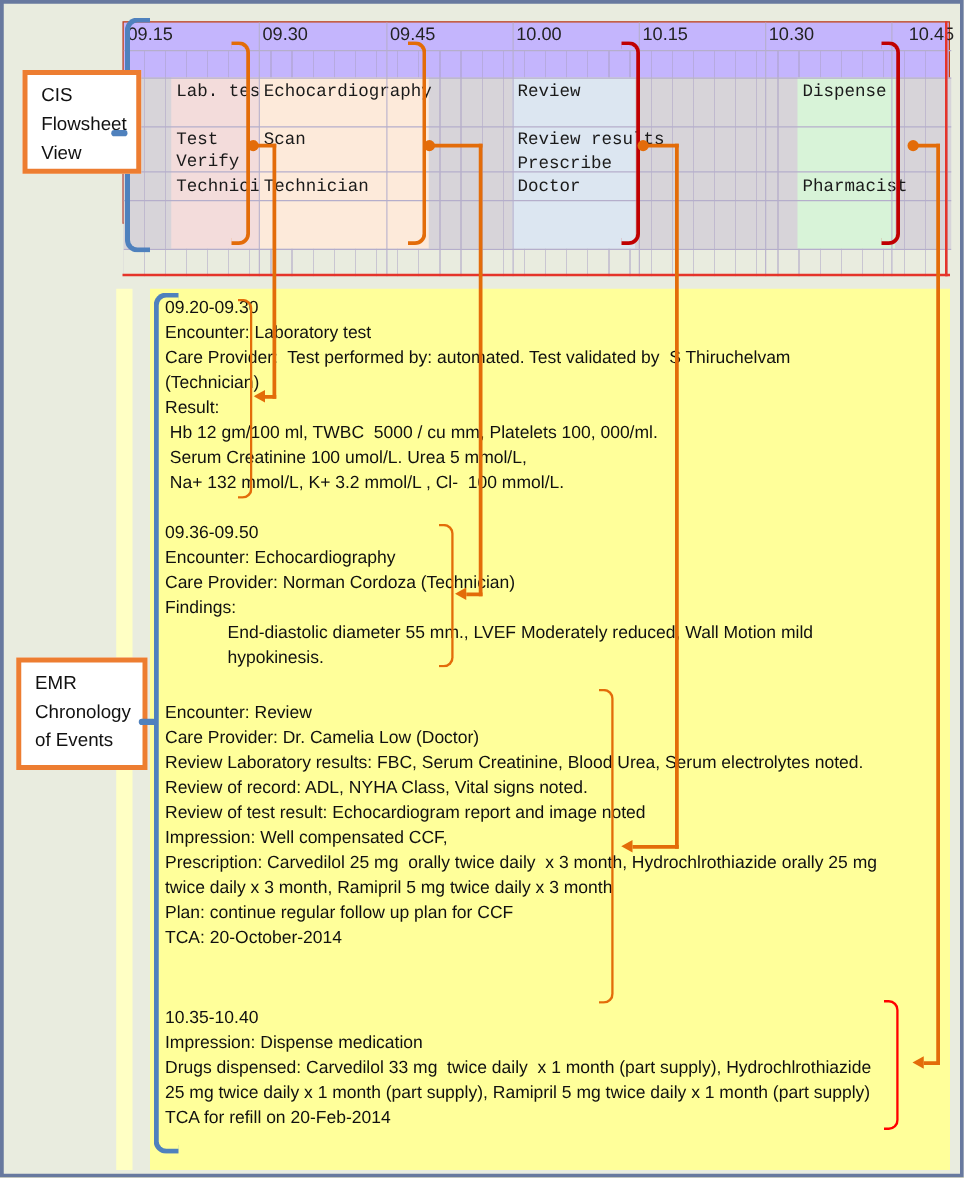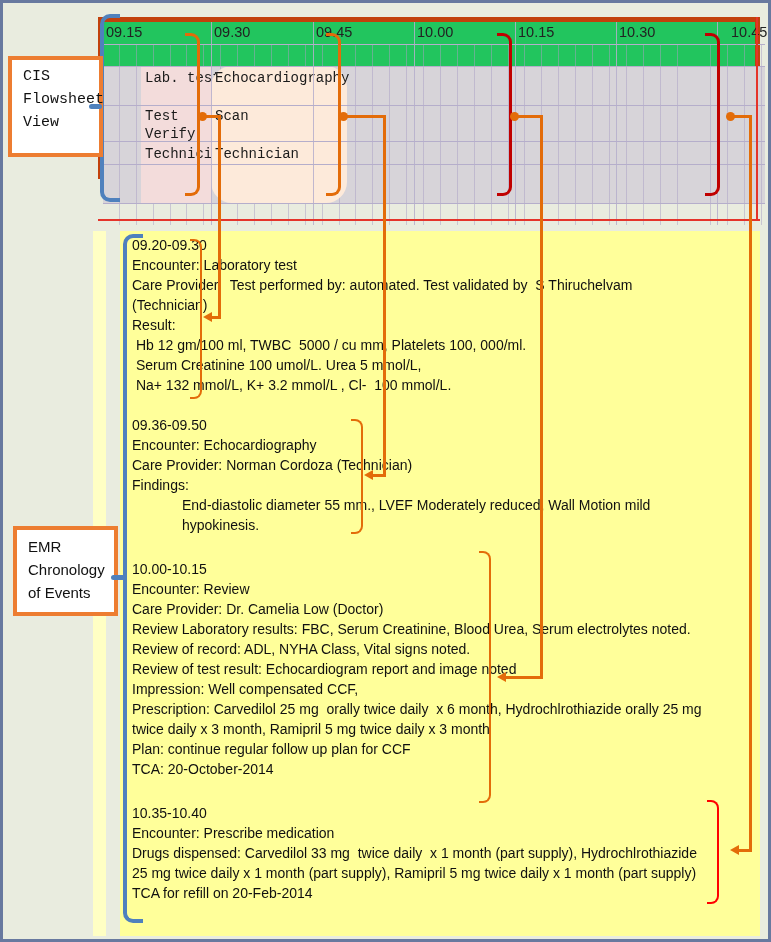--- a/index.html
+++ b/index.html
@@ -1,18 +1,18 @@
 <!DOCTYPE html>
 <html><head>
 <meta charset="utf-8">
 <style>
   html,body{margin:0;padding:0;background:#cfcfcf;font-family:"Liberation Sans",sans-serif;}
   #page{position:relative;width:771px;height:942px;background:#e9ecdf;border:3px solid #68799f;box-sizing:border-box;overflow:hidden;}
   
-  #grid{position:absolute;left:95px;top:14px;width:662px;height:162px;background:#22c55e;border:5px solid #c2410c;box-sizing:border-box;}
+  #grid{position:absolute;left:95px;top:14px;width:662px;height:162px;background:#c4b5fd;border:1px solid #c2410c;box-sizing:border-box;}
   .hline{position:absolute;left:0;width:662px;height:1px;background:#b5aecb;z-index:4;}
   .vmajor{position:absolute;top:0;width:1px;height:203px;background:#b5aecb;z-index:4;opacity:.85;}
   #grayband{position:absolute;left:0;top:44px;width:662px;height:137px;background:#d7d4d9;z-index:1;}
   #minorlines{position:absolute;left:0;top:22px;width:662px;height:181px;z-index:2;opacity:.5;
     background:repeating-linear-gradient(to right,transparent 0 15.9px,#a99fc4 15.9px 16.9px);}
   .tlabel{position:absolute;top:2px;font-size:14.5px;color:#222;z-index:5;}
   .block{position:absolute;top:44px;height:137px;z-index:3;}
   .blk-txt{position:absolute;left:4px;font-size:14px;color:#1a1a1a;white-space:nowrap;font-family:Liberation Mono, monospace;}
   
   .redline{position:absolute;background:#e5342a;z-index:5;}
@@ -52,24 +52,34 @@
     <span class="tlabel" style="left:415px">10.15</span>
     <span class="tlabel" style="left:516px">10.30</span>
     <span class="tlabel" style="left:628px">10.45</span>
 
     <div class="block" style="left:38px;width:70px;background:#f3dcdb;">
       <span class="blk-txt" style="top:4px">Lab. test</span>
       <span class="blk-txt" style="top:42px">Test</span>
       <span class="blk-txt" style="top:60px">Verify</span>
       <span class="blk-txt" style="top:80px">Technician</span>
     </div>
-    <div class="block" style="left:108px;width:136px;background:#fdeada;border-radius:21px;">
+    <div class="block" style="left:108px;width:136px;background:#fdeada;">
       <span class="blk-txt" style="top:4px">Echocardiography</span>
       <span class="blk-txt" style="top:42px">Scan</span>
       <span class="blk-txt" style="top:80px">Technician</span>
+    </div>
+    <div class="block" style="left:311px;width:98px;background:#dce6f1;">
+      <span class="blk-txt" style="top:4px">Review</span>
+      <span class="blk-txt" style="top:42px">Review results</span>
+      <span class="blk-txt" style="top:61px">Prescribe</span>
+      <span class="blk-txt" style="top:80px">Doctor</span>
+    </div>
+    <div class="block" style="left:539px;width:78px;background:#d8f3d8;">
+      <span class="blk-txt" style="top:4px">Dispense</span>
+      <span class="blk-txt" style="top:80px">Pharmacist</span>
     </div>
 
     <div class="hline" style="top:22px"></div>
     <div class="hline" style="top:44px"></div>
     <div class="hline" style="top:83px"></div>
     <div class="hline" style="top:119px"></div>
     <div class="hline" style="top:142px"></div>
     <div class="hline" style="top:181px"></div>
 
     <div class="vmajor" style="left:108px"></div>
@@ -100,36 +110,35 @@
   <div class="event" style="top:412px">
     <div class="ln">09.36-09.50</div>
     <div class="ln">Encounter: Echocardiography</div>
     <div class="ln">Care Provider: Norman Cordoza (Technician)</div>
     <div class="ln">Findings:</div>
     <div class="ln ind">End-diastolic diameter 55 mm., LVEF Moderately reduced, Wall Motion mild</div>
     <div class="ln ind">hypokinesis.</div>
   </div>
 
   <div class="event" style="top:556px">
-    <div class="ln">10.00-10.15</div>
     <div class="ln">Encounter: Review</div>
     <div class="ln">Care Provider: Dr. Camelia Low (Doctor)</div>
     <div class="ln">Review Laboratory results: FBC, Serum Creatinine, Blood Urea, Serum electrolytes noted.</div>
     <div class="ln">Review of record: ADL, NYHA Class, Vital signs noted.</div>
     <div class="ln">Review of test result: Echocardiogram report and image noted</div>
     <div class="ln">Impression: Well compensated CCF,</div>
-    <div class="ln">Prescription: Carvedilol 25 mg  orally twice daily  x 6 month, Hydrochlrothiazide orally 25 mg</div>
+    <div class="ln">Prescription: Carvedilol 25 mg  orally twice daily  x 3 month, Hydrochlrothiazide orally 25 mg</div>
     <div class="ln">twice daily x 3 month, Ramipril 5 mg twice daily x 3 month</div>
     <div class="ln">Plan: continue regular follow up plan for CCF</div>
     <div class="ln">TCA: 20-October-2014</div>
   </div>
 
   <div class="event" style="top:800px">
     <div class="ln">10.35-10.40</div>
-    <div class="ln">Encounter: Prescribe medication</div>
+    <div class="ln">Impression: Dispense medication</div>
     <div class="ln">Drugs dispensed: Carvedilol 33 mg  twice daily  x 1 month (part supply), Hydrochlrothiazide</div>
     <div class="ln">25 mg twice daily x 1 month (part supply), Ramipril 5 mg twice daily x 1 month (part supply)</div>
     <div class="ln">TCA for refill on 20-Feb-2014</div>
   </div>
 
   <div class="brace-r orange" style="left:182px;top:30px;height:163px;"></div>
   <div class="brace-r orange" style="left:323px;top:30px;height:163px;"></div>
   <div class="brace-r crimson" style="left:494px;top:30px;height:163px;"></div>
   <div class="brace-r crimson" style="left:702px;top:30px;height:163px;"></div>
 
@@ -157,21 +166,21 @@
   <div class="arr-l" style="left:494px;top:669px;"></div>
 
   <div class="dot" style="left:723px;top:109px;"></div>
   <div class="seg" style="left:730px;top:112px;width:19px;height:3px;"></div>
   <div class="seg" style="left:746px;top:112px;width:3px;height:737px;"></div>
   <div class="seg" style="left:736px;top:846px;width:13px;height:3px;"></div>
   <div class="arr-l" style="left:727px;top:842px;"></div>
 
   <div class="brace-l" style="left:97px;top:11px;width:20px;height:188px;"></div>
   <div class="nub" style="left:86px;top:101px;width:13px;"></div>
-  <div class="callout" style="left:5px;top:53px;width:95px;height:101px;font-family:Liberation Mono, monospace;">
+  <div class="callout" style="left:15px;top:53px;width:95px;height:83px;">
     <div>CIS</div>
     <div>Flowsheet</div>
     <div>View</div>
   </div>
 
   <div class="brace-l" style="left:120px;top:231px;width:20px;height:689px;"></div>
   <div class="nub" style="left:108px;top:572px;width:14px;"></div>
   <div class="callout" style="left:10px;top:523px;width:105px;height:90px;">
     <div>EMR</div>
     <div>Chronology</div>

